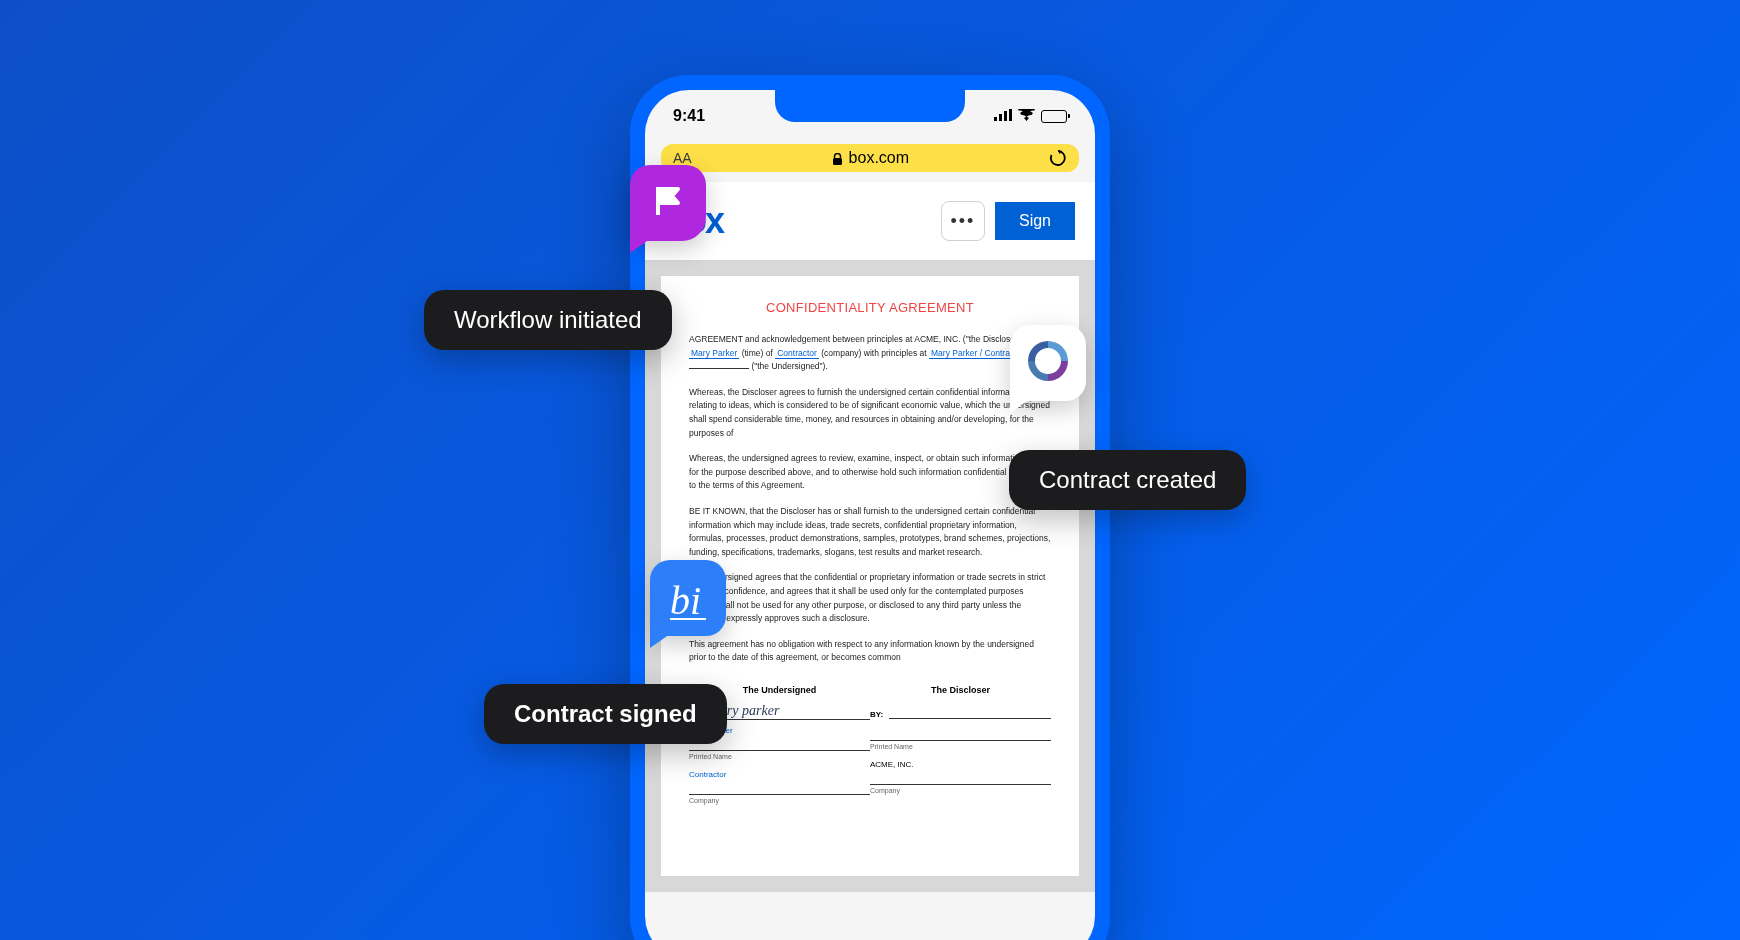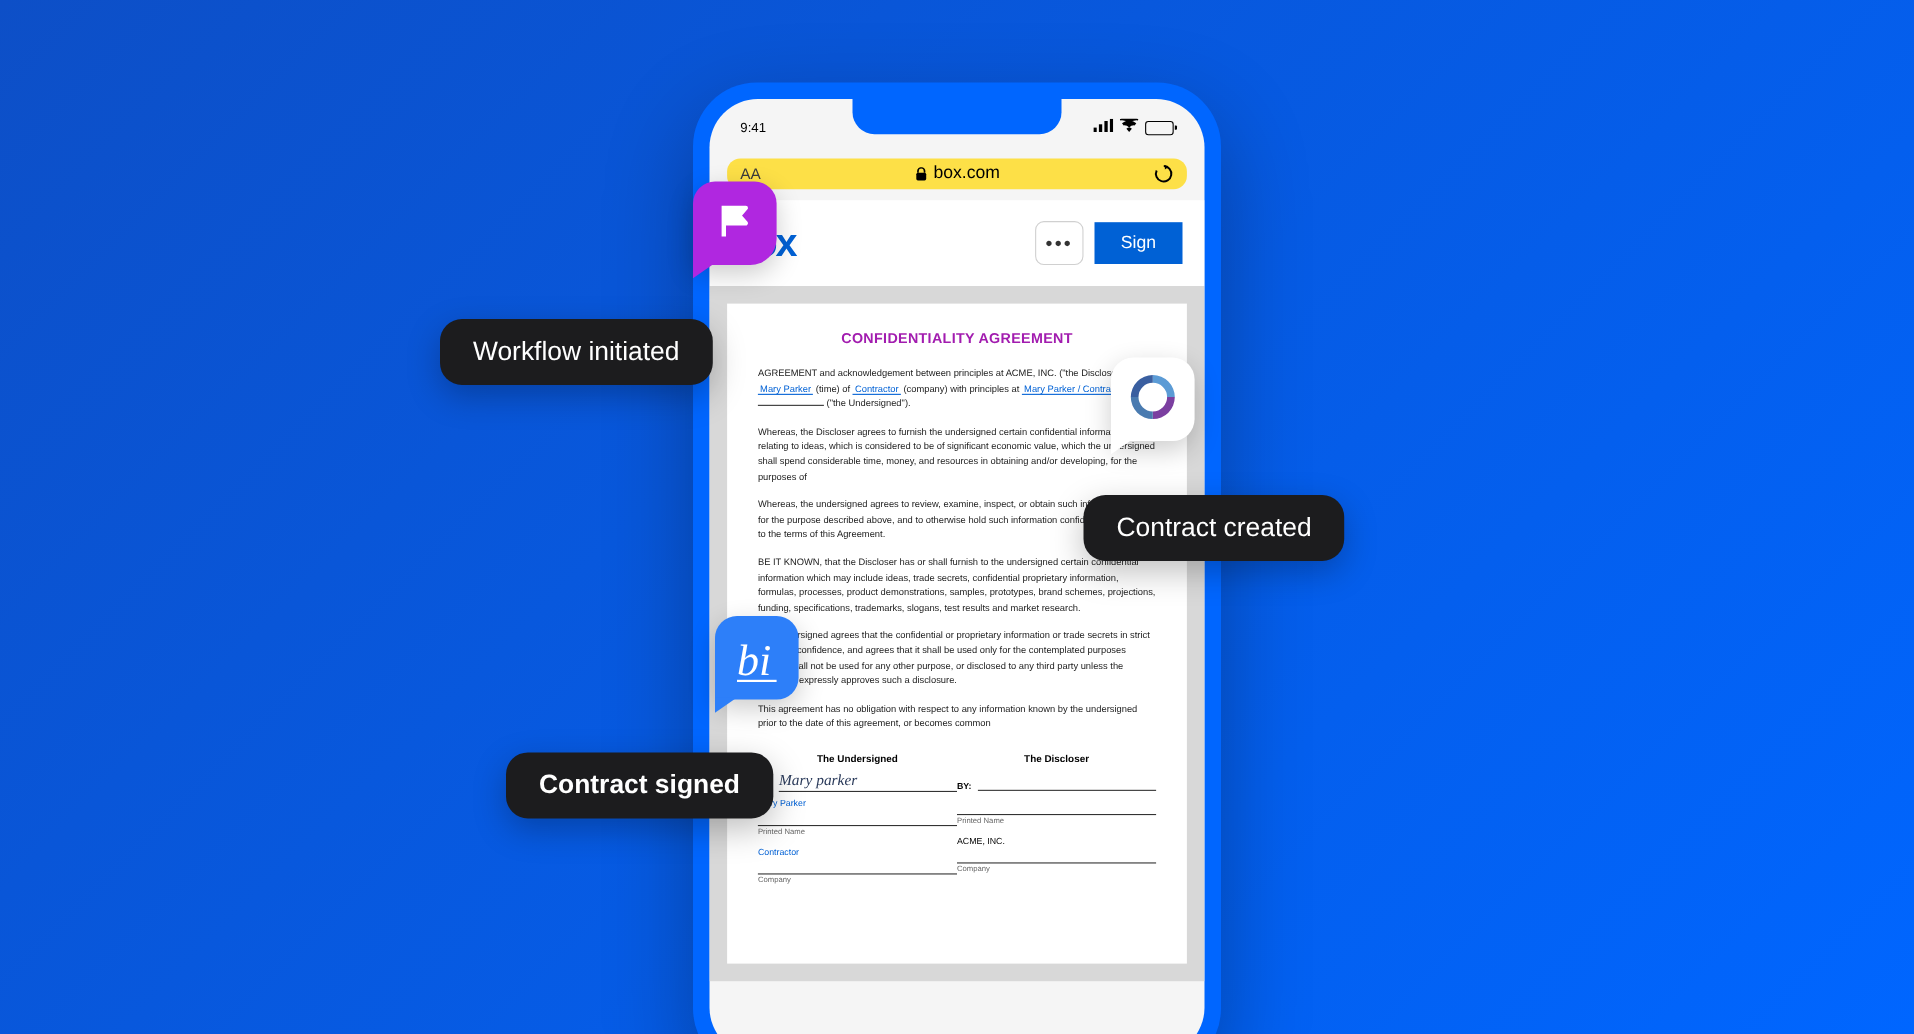--- a/index.html
+++ b/index.html
@@ -47,22 +47,22 @@
       z-index: 10;
     }
     .status-bar {
       display: flex;
       justify-content: space-between;
       align-items: center;
       padding: 12px 28px 4px 28px;
       height: 44px;
     }
     .status-time {
-      font-weight: 400;
-      font-size: 12px;
+      font-weight: 700;
+      font-size: 16px;
       color: #000;
     }
     .status-icons {
       display: flex;
       align-items: center;
       gap: 6px;
     }
     .signal-icon, .wifi-icon {
       color: #000;
     }
@@ -171,22 +171,22 @@
       background: #d8d8d8;
     }
     .document {
       background: #fff;
       padding: 24px 28px;
       min-height: 600px;
     }
     .doc-title {
       text-align: center;
       font-size: 13px;
-      font-weight: 700;
-      color: #a21caf;
+      font-weight: 400;
+      color: #ef4444;
       margin-bottom: 18px;
       letter-spacing: 0.3px;
     }
     .doc-para {
       font-size: 8.5px;
       line-height: 1.6;
       color: #222;
       margin-bottom: 12px;
     }
     .doc-para .highlight {
@@ -253,20 +253,21 @@
       position: absolute;
       background: #1c1c1e;
       color: #fff;
       padding: 16px 30px;
       border-radius: 20px;
       font-size: 24px;
       font-weight: 500;
       box-shadow: 0 10px 30px rgba(0,0,0,0.25);
       display: flex;
       align-items: center;
+      margin-left: 24px;
     }
     .pill-workflow {
       top: 290px;
       left: 400px;
     }
     .pill-contract-created {
       top: 450px;
       left: 985px;
     }
     .pill-contract-signed {

